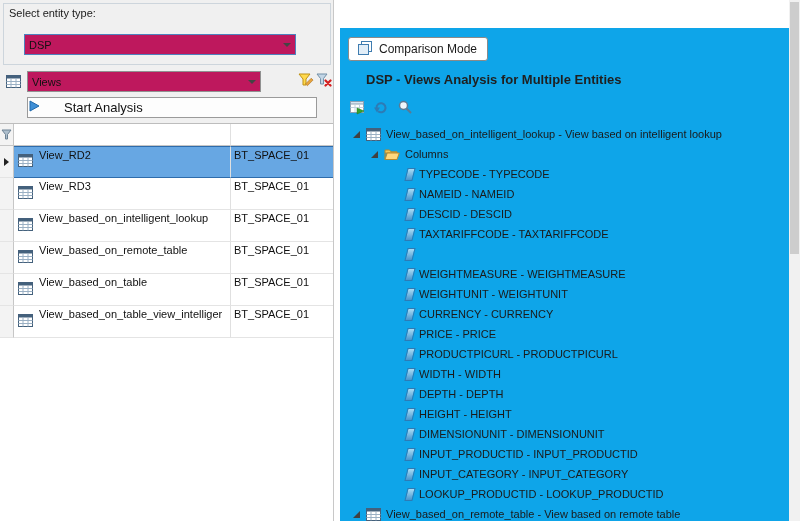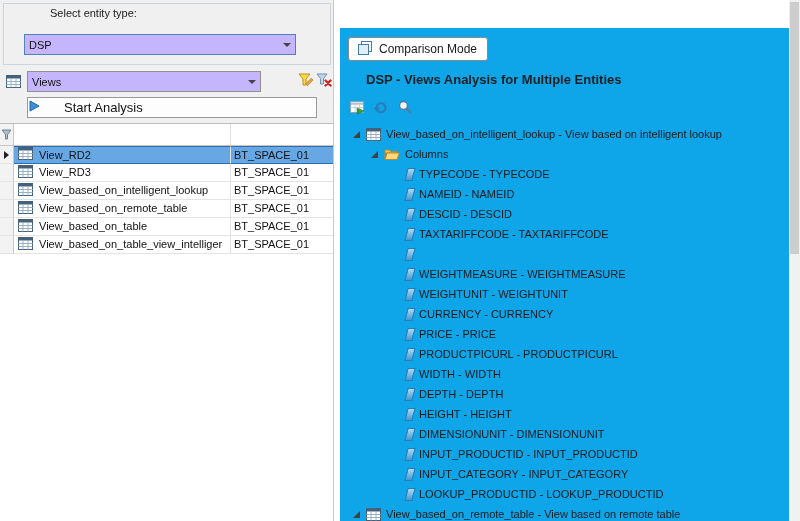--- a/index.html
+++ b/index.html
@@ -2,37 +2,37 @@
 <html><head>
 <meta charset="utf-8">
 <style>
   * { margin:0; padding:0; box-sizing:border-box; }
   html,body { width:800px; height:521px; background:#fff; font-family:"Liberation Sans", sans-serif; overflow:hidden; }
   .app { position:relative; width:800px; height:521px; background:#fff; overflow:hidden; }
 
   
   .left-panel { position:absolute; left:0; top:0; width:334px; height:521px; background:#f0f0f0; border-right:1px solid #c8c8c8; }
   .groupbox { position:absolute; left:3px; top:3px; width:328px; height:62px; border:1px solid #cdd5dc; background:#f0f0f0; }
-  .gb-label { position:absolute; left:5px; top:3px; font-size:11px; color:#1a1a1a;margin-left:41px; }
-  .combo { position:absolute; height:21px; background:#c4b5fd; display:flex; align-items:center; font-size:11px; color:#111; }
+  .gb-label { position:absolute; left:5px; top:3px; font-size:11px; color:#1a1a1a; }
+  .combo { position:absolute; height:21px; background:#be185d; display:flex; align-items:center; font-size:11px; color:#111; }
   .combo-text { flex:1; padding-left:4px; white-space:nowrap; overflow:hidden; }
   .combo-btn { width:17px; height:100%; display:flex; align-items:center; justify-content:center; }
   .caret { width:0; height:0; border-left:4px solid transparent; border-right:4px solid transparent; border-top:4px solid #444; }
   .dsp-combo { left:20px; top:30px; width:272px; border:1px solid #4f81bd; }
   .views-combo { left:27px; top:71px; width:234px; border:1px solid #919191; }
   .left-tbl-ic { position:absolute; left:6px; top:74px; }
   .icon-btn { position:absolute; top:71px; width:18px; height:21px; border:none; background:transparent; padding:0; cursor:pointer; display:flex; align-items:center; justify-content:center; }
   .filter-edit { left:297px; }
   .filter-clear { left:315px; }
   .start-btn { position:absolute; left:27px; top:97px; width:290px; height:21px; border:1px solid #9a9a9a; background:#fdfdfd; font-size:13px; font-family:inherit; color:#111; display:flex; align-items:center; gap:24px; cursor:pointer; }
 
   .grid { position:absolute; left:0; top:123px; width:333px; bottom:0; background:#fff; border-top:1px solid #bdbdbd; }
   .filter-row, .grid-row { display:flex; }
   .filter-row { height:22px; }
-  .grid-row { height:18px; }
+  .grid-row { height:32px; }
   .c-ind { width:14px; background:#f3f3f3; border-right:1px solid #c6c6c6; border-bottom:1px solid #e4e4e4; display:flex; align-items:center; justify-content:center; }
   .filter-row .c-ind { border-bottom:1px solid #c6c6c6; }
   .c-icon { width:22px; display:flex; align-items:center; justify-content:center; border-bottom:1px solid #e4e4e4; }
   .c-name { width:195px; border-right:1px solid #e0e0e0; border-bottom:1px solid #e4e4e4; font-size:11px; line-height:17px; padding-left:3px; white-space:nowrap; overflow:hidden; color:#111; }
   .c-space { flex:1; border-bottom:1px solid #e4e4e4; font-size:11px; line-height:17px; padding-left:3px; white-space:nowrap; overflow:hidden; color:#111; }
   .filter-row .c-icon, .filter-row .c-name, .filter-row .c-space { border-bottom:1px solid #c6c6c6; }
   .grid-row.selected .c-icon, .grid-row.selected .c-name, .grid-row.selected .c-space {
     background:#67a7e3; border-top:1px solid #2e6cab; border-bottom:1px solid #2e6cab; }
   .row-arrow { visibility:hidden; width:0; height:0; border-top:4px solid transparent; border-bottom:4px solid transparent; border-left:5px solid #222; }
   .grid-row.selected .row-arrow { visibility:visible; }

